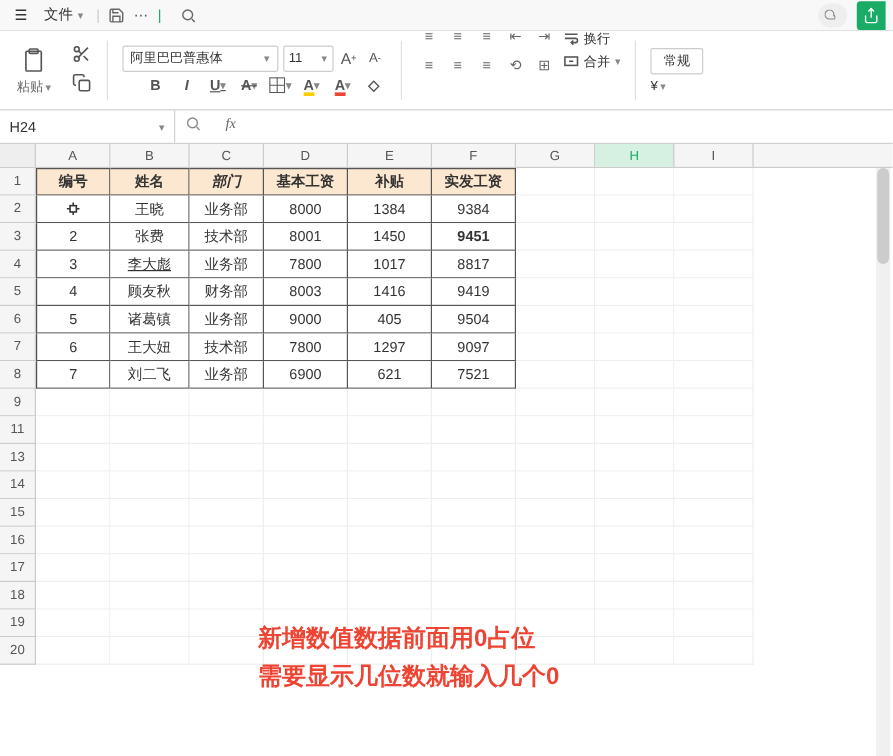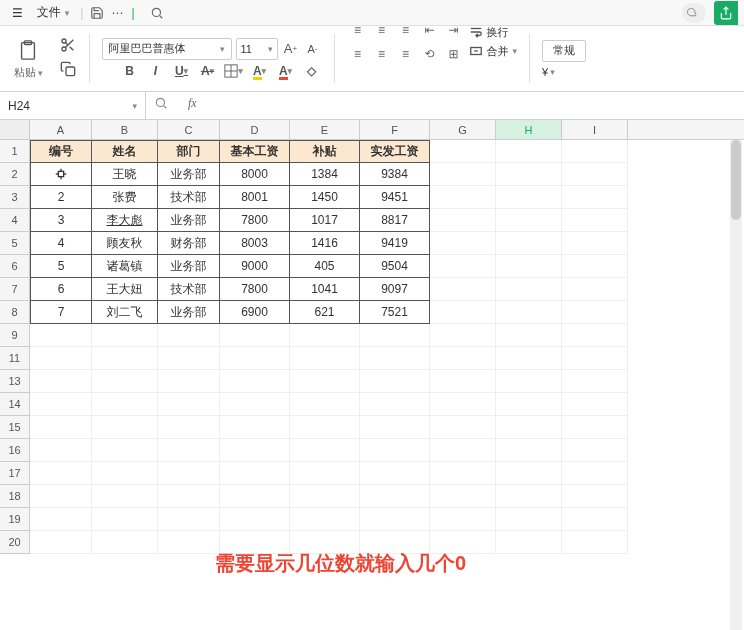--- a/index.html
+++ b/index.html
@@ -255,21 +255,21 @@
       <div class="ch" style="width: 70px;">F</div>
       <div class="ch" style="width: 66px;">G</div>
       <div class="ch sel" style="width: 66px;">H</div>
       <div class="ch" style="width: 66px;">I</div>
     </div>
   <div class="rows" id="rows">
       <div class="row">
         <div class="rh">1</div>
         <div class="cell th first" style="width: 62px;">编号</div>
         <div class="cell th" style="width: 66px;">姓名</div>
-        <div class="cell th" style="width: 62px;">部门</div>
+        <div class="cell th" style="width: 62px; font-style: italic;">部门</div>
         <div class="cell th" style="width: 70px;">基本工资</div>
         <div class="cell th" style="width: 70px;">补贴</div>
         <div class="cell th" style="width: 70px;">实发工资</div>
         <div class="cell" style="width: 66px;"></div>
         <div class="cell" style="width: 66px;"></div>
         <div class="cell" style="width: 66px;"></div>
       </div>
       <div class="row">
         <div class="rh">2</div>
         <div class="cell td first" style="width: 62px;">
@@ -288,21 +288,21 @@
         <div class="cell" style="width: 66px;"></div>
         <div class="cell" style="width: 66px;"></div>
       </div>
       <div class="row">
         <div class="rh">3</div>
         <div class="cell td first" style="width: 62px;">2</div>
         <div class="cell td" style="width: 66px;">张费</div>
         <div class="cell td" style="width: 62px;">技术部</div>
         <div class="cell td" style="width: 70px;">8001</div>
         <div class="cell td" style="width: 70px;">1450</div>
-        <div class="cell td" style="width: 70px;">9451</div>
+        <div class="cell td" style="width: 70px; font-weight: bold;">9451</div>
         <div class="cell" style="width: 66px;"></div>
         <div class="cell" style="width: 66px;"></div>
         <div class="cell" style="width: 66px;"></div>
       </div>
       <div class="row">
         <div class="rh">4</div>
         <div class="cell td first" style="width: 62px;">3</div>
         <div class="cell td" style="width: 66px; text-decoration: underline;">李大彪</div>
         <div class="cell td" style="width: 62px;">业务部</div>
         <div class="cell td" style="width: 70px;">7800</div>
@@ -335,21 +335,21 @@
         <div class="cell" style="width: 66px;"></div>
         <div class="cell" style="width: 66px;"></div>
         <div class="cell" style="width: 66px;"></div>
       </div>
       <div class="row">
         <div class="rh">7</div>
         <div class="cell td first" style="width: 62px;">6</div>
         <div class="cell td" style="width: 66px;">王大妞</div>
         <div class="cell td" style="width: 62px;">技术部</div>
         <div class="cell td" style="width: 70px;">7800</div>
-        <div class="cell td" style="width: 70px;">1041</div>
+        <div class="cell td" style="width: 70px;">1297</div>
         <div class="cell td" style="width: 70px;">9097</div>
         <div class="cell" style="width: 66px;"></div>
         <div class="cell" style="width: 66px;"></div>
         <div class="cell" style="width: 66px;"></div>
       </div>
       <div class="row">
         <div class="rh">8</div>
         <div class="cell td first" style="width: 62px;">7</div>
         <div class="cell td" style="width: 66px;">刘二飞</div>
         <div class="cell td" style="width: 62px;">业务部</div>
@@ -475,18 +475,19 @@
         <div class="cell" style="width: 62px;"></div>
         <div class="cell" style="width: 70px;"></div>
         <div class="cell" style="width: 70px;"></div>
         <div class="cell" style="width: 70px;"></div>
         <div class="cell" style="width: 66px;"></div>
         <div class="cell" style="width: 66px;"></div>
         <div class="cell" style="width: 66px;"></div>
       </div>
     </div>
 
+  <div class="annot l1">新增数值数据前面用0占位</div>
   <div class="annot l2">需要显示几位数就输入几个0</div>
 
   <div class="vscroll">
     <div class="thumb"></div>
   </div>
 </div>
 
 </body></html>

